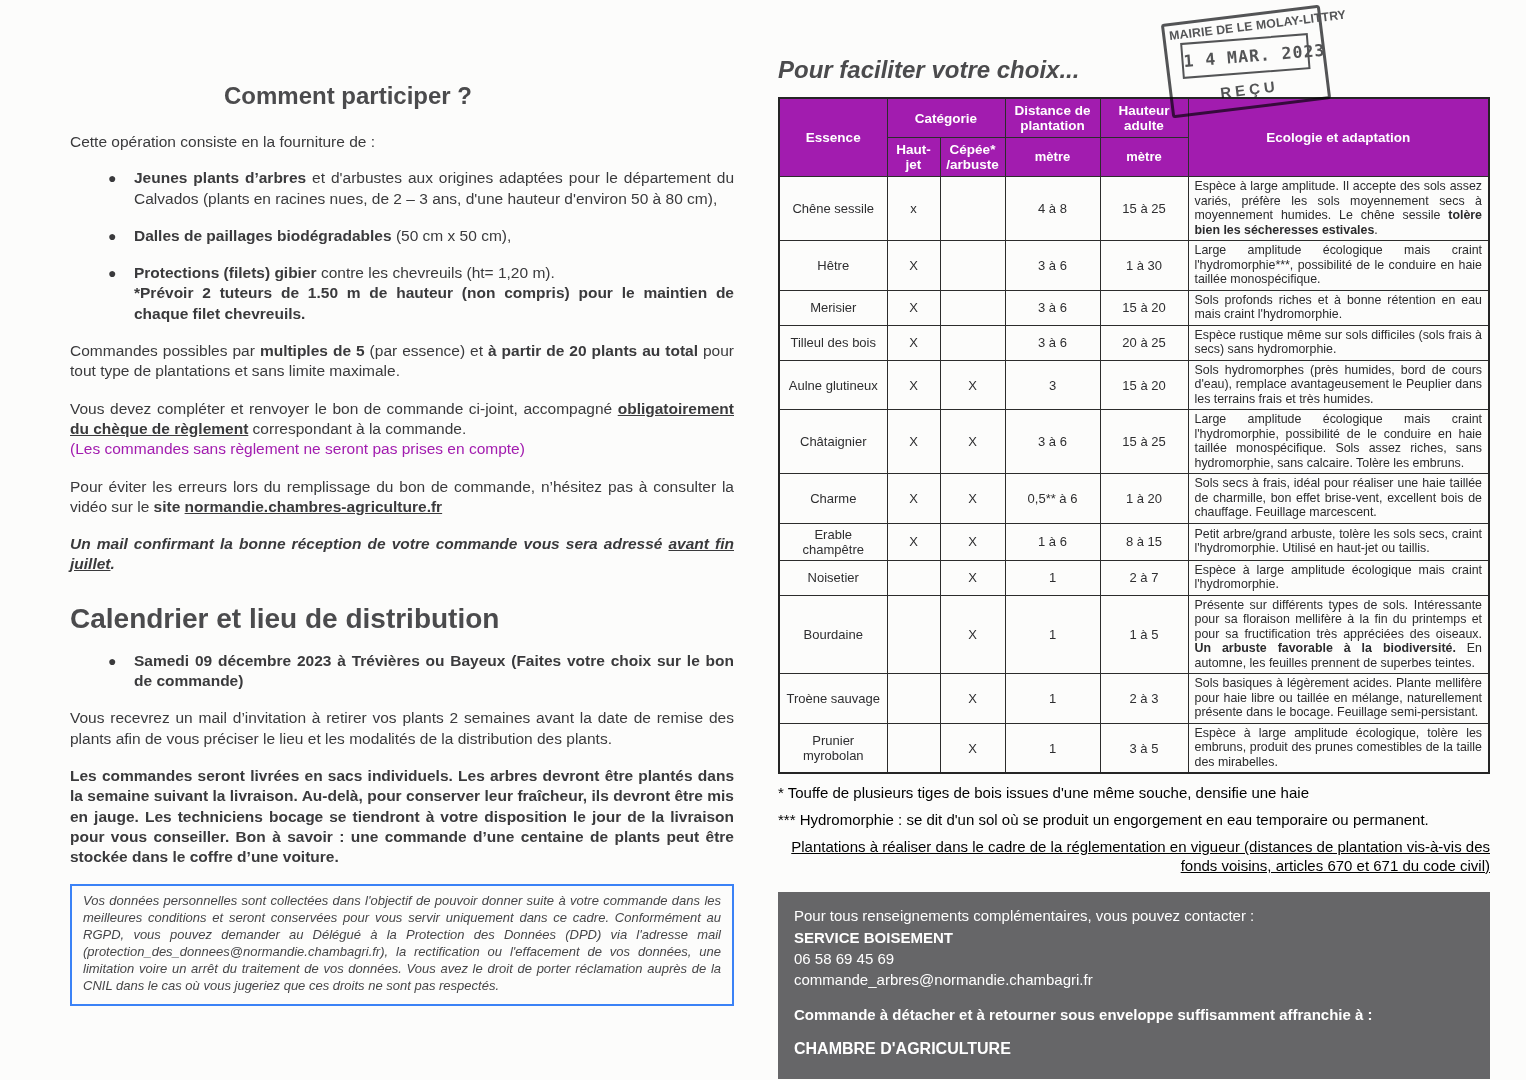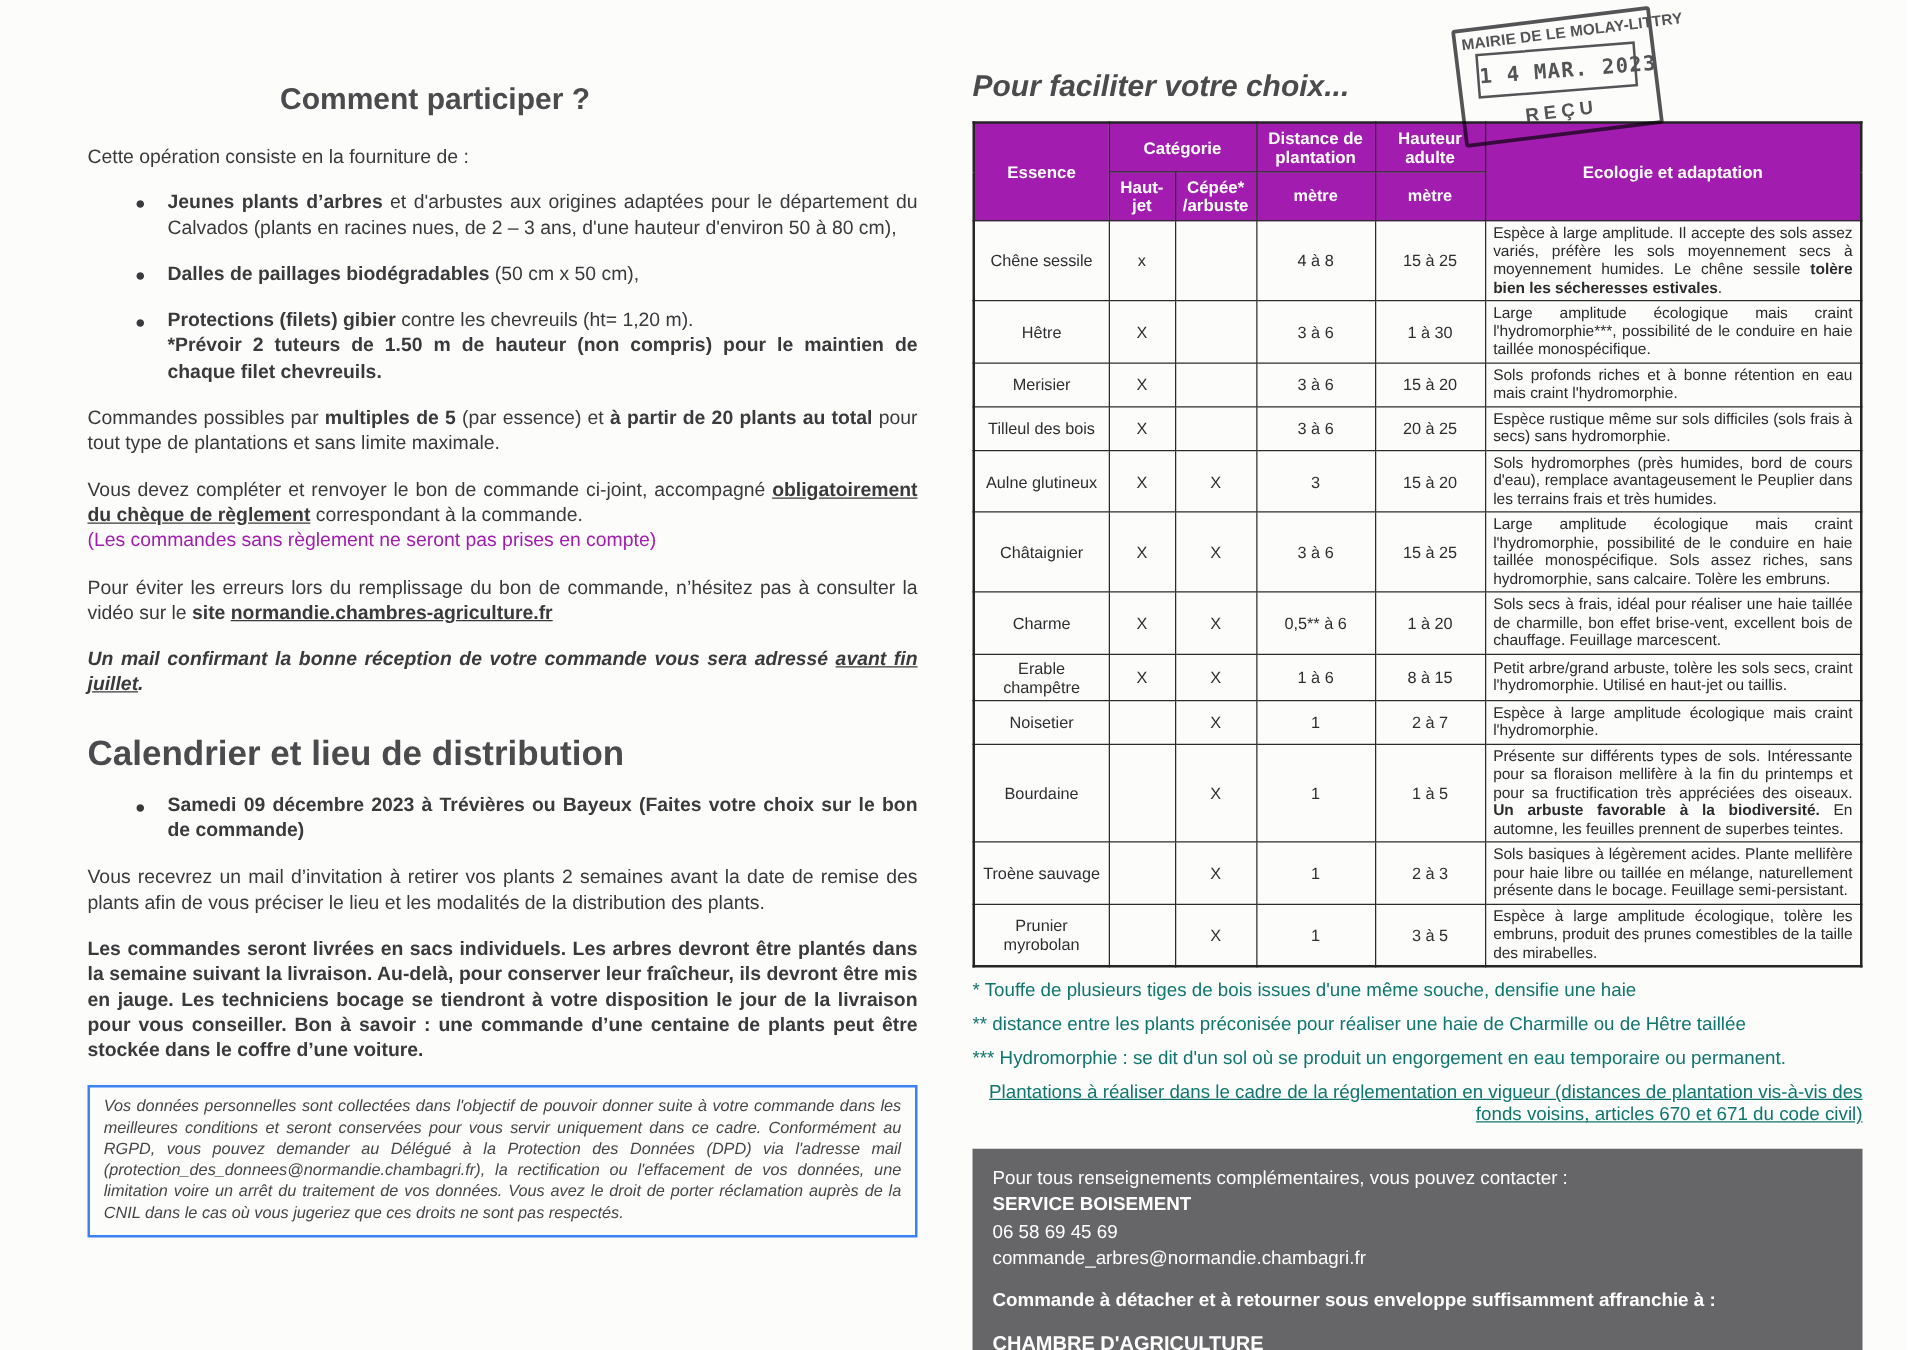--- a/index.html
+++ b/index.html
@@ -1,21 +1,21 @@
 <!DOCTYPE html>
 <html><head>
 <meta charset="utf-8">
 <style>
   html,body{margin:0;padding:0;background:#ffffff;}
   .page{
     position:relative;width:1526px;height:1080px;background:#fcfcfb;
     font-family:"Liberation Sans","DejaVu Sans",sans-serif;color:#3a3a3c;overflow:hidden;
   }
   
-  .left-col{position:absolute;left:70px;top:66px;width:664px;}
+  .left-col{position:absolute;left:70px;top:82px;width:664px;}
   .h-main{font-size:24px;font-weight:700;color:#4b4b4d;margin:0 0 22px 0;text-align:center;width:556px;}
   .h-sub{font-size:28px;font-weight:700;color:#4b4b4d;margin:28px 0 16px 0;text-align:left;}
   .body-txt{font-size:15.5px;line-height:1.31;text-align:justify;}
   .para{margin:0 0 17px 0;}
   .intro{margin:0 0 16px 0;}
   .bullet{display:flex;margin:0 0 17px 38px;}
   .dot{width:26px;flex:0 0 26px;font-size:14px;line-height:1.45;color:#3a3a3c;}
   .btxt{flex:1;}
   .b{font-weight:700;}
   .i{font-style:italic;}
@@ -31,21 +31,21 @@
   table.species{border-collapse:collapse;width:710px;border:2px solid #252525;table-layout:fixed;}
   table.species th,table.species td{border:1px solid #2c2c2c;}
   table.species thead th{
     background:#a21caf;color:#fff;font-weight:700;font-size:13.5px;line-height:1.12;
     padding:4px 3px;text-align:center;vertical-align:middle;
   }
   table.species thead th.unit{font-size:13px;padding:2px 3px;}
   td.c-ess{font-size:13px;text-align:center;padding:3px 4px;color:#2e2e30;}
   td.c-x{font-size:13px;text-align:center;padding:3px 2px;color:#2e2e30;}
   td.c-eco{font-size:12.4px;line-height:1.17;text-align:justify;padding:2px 6px 3px 6px;color:#2b2b2d;vertical-align:middle;}
-  .fns{margin-top:10px;font-size:15px;line-height:1.25;color:#0f766e;}
+  .fns{margin-top:10px;font-size:15px;line-height:1.25;color:#000000;}
   .fn{margin:0 0 8px 0;}
   .fn-par{margin:2px 0 0 0;text-align:right;text-decoration:underline;}
   
   .contact-box{
     margin-top:17px;background:#666668;color:#fff;
     padding:13px 18px 18px 16px;font-size:15px;line-height:1.42;
   }
   .cb-line{margin:0;}
   .cb-gap{height:13px;}
   .cb-big{font-size:16px;}
@@ -241,21 +241,20 @@
         <td class="c-x">X</td>
         <td class="c-x">1</td>
         <td class="c-x">3 à 5</td>
         <td class="c-eco"><span>Espèce à large amplitude écologique, tolère les embruns, produit des prunes comestibles de la taille des mirabelles.</span></td>
       </tr>
     </tbody>
     </table>
 
     <div class="fns">
       <div class="fn">* Touffe de plusieurs tiges de bois issues d'une même souche, densifie une haie</div>
-      <div class="fn">** distance entre les plants préconisée pour réaliser une haie de Charmille ou de Hêtre taillée</div>
       <div class="fn">*** Hydromorphie : se dit d'un sol où se produit un engorgement en eau temporaire ou permanent.</div>
       <div class="fn fn-par">Plantations à réaliser dans le cadre de la réglementation en vigueur (distances de plantation vis-à-vis des fonds voisins, articles 670 et 671 du code civil)</div>
     </div>
 
     <div class="contact-box">
       <p class="cb-line">Pour tous renseignements complémentaires, vous pouvez contacter :</p>
       <p class="cb-line b">SERVICE BOISEMENT</p>
       <p class="cb-line">06 58 69 45 69</p>
       <p class="cb-line">commande_arbres@normandie.chambagri.fr</p>
       <div class="cb-gap"></div>

